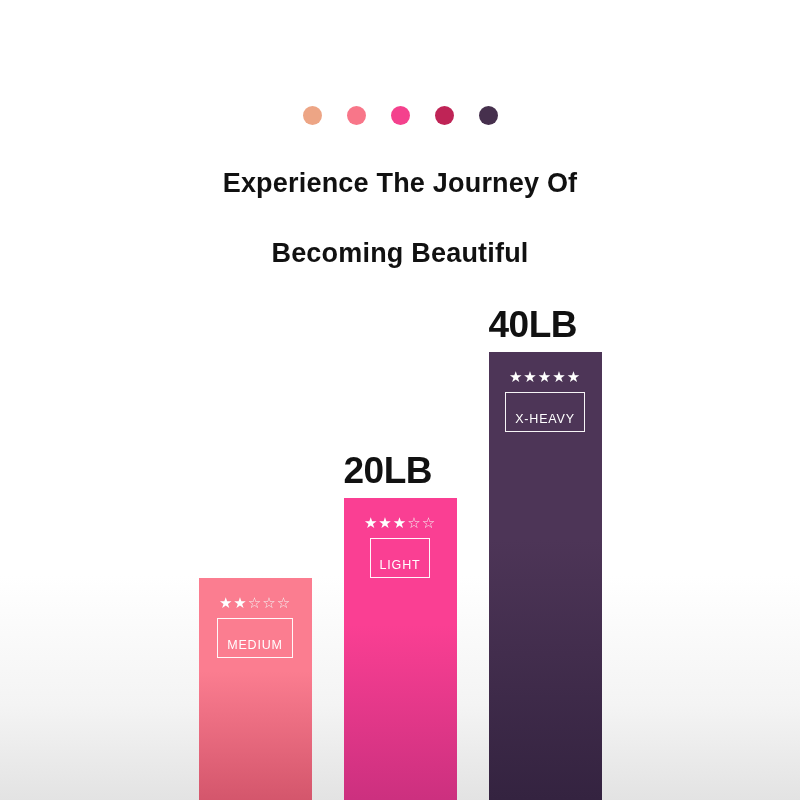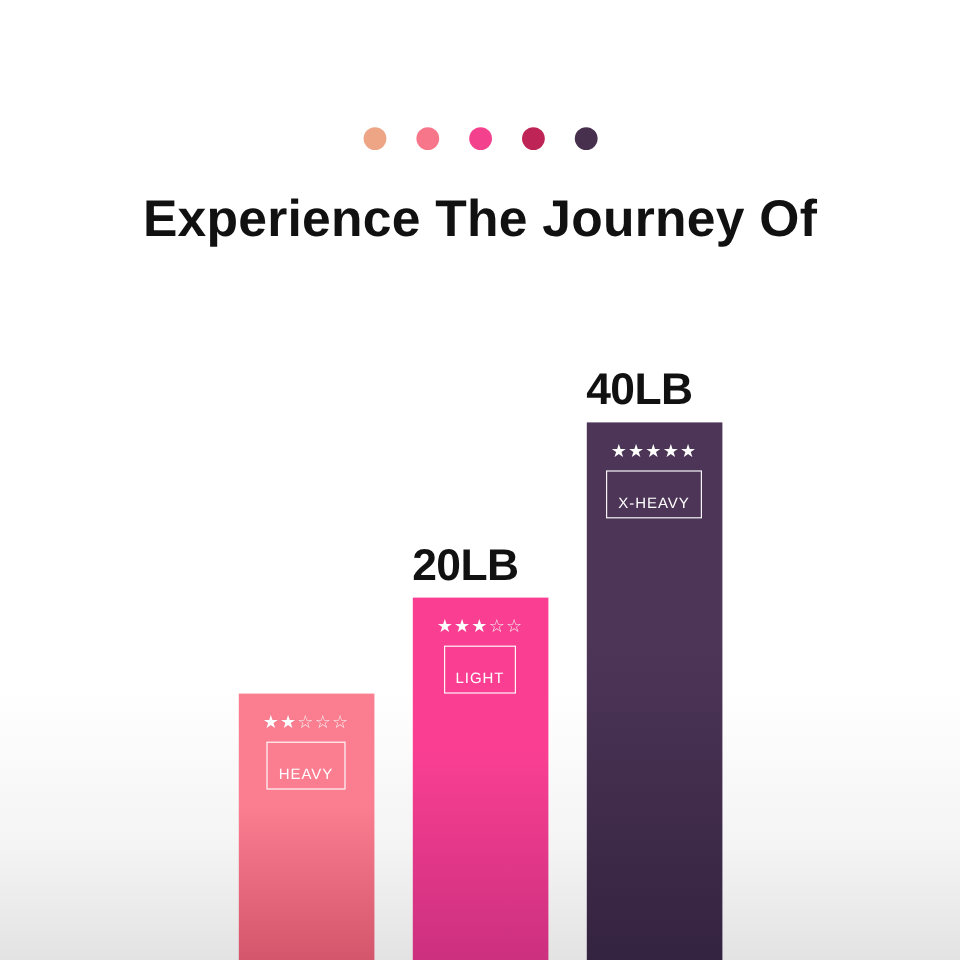--- a/index.html
+++ b/index.html
@@ -15,21 +15,21 @@
   #dot-row {
     position:absolute; top:106px; left:0; width:100%;
     display:flex; justify-content:center; align-items:center; gap:25px;
   }
   .dot { width:19px; height:19px; border-radius:50%; }
 
   
   #headline {
     position:absolute; top:148px; left:0; width:100%;
     text-align:center; color:#111111;
-    font-weight:bold; font-size:43px; line-height:70px;
+    font-weight:bold; font-size:27px; line-height:70px;
     letter-spacing:0.2px;
   }
 
   
   #chart {
     position:absolute; left:0; bottom:0; width:100%; height:470px;
     display:flex; justify-content:center; align-items:flex-end; gap:32px;
   }
   .bar-col {
     width:113px; position:relative;
@@ -66,27 +66,28 @@
 <div id="dot-row">
   <span class="dot" style="background: rgb(237, 165, 133);"></span>
   <span class="dot" style="background: rgb(248, 118, 137);"></span>
   <span class="dot" style="background: rgb(244, 65, 141);"></span>
   <span class="dot" style="background: rgb(191, 36, 86);"></span>
   <span class="dot" style="background: rgb(70, 48, 77);"></span>
 </div>
 
 <div id="headline">
   <div>Experience The Journey Of</div>
+  <div>Becoming Beautiful</div>
 </div>
 
 <div id="chart">
     <div class="bar-col">
       <div class="bar" style="height: 222px; background: linear-gradient(rgb(251, 125, 144) 0%, rgb(251, 125, 144) 42%, rgb(212, 86, 108) 100%);">
         <div class="stars"><span>★★</span><span class="off">☆☆☆</span></div>
-        <div class="tier-box">HEAVY</div>
+        <div class="tier-box">MEDIUM</div>
       </div>
     </div>
     <div class="bar-col">
       <div class="bar-label">20LB</div>
       <div class="bar" style="height: 302px; background: linear-gradient(rgb(250, 63, 147) 0%, rgb(250, 63, 147) 42%, rgb(204, 48, 127) 100%);">
         <div class="stars"><span>★★★</span><span class="off">☆☆</span></div>
         <div class="tier-box">LIGHT</div>
       </div>
     </div>
     <div class="bar-col">

